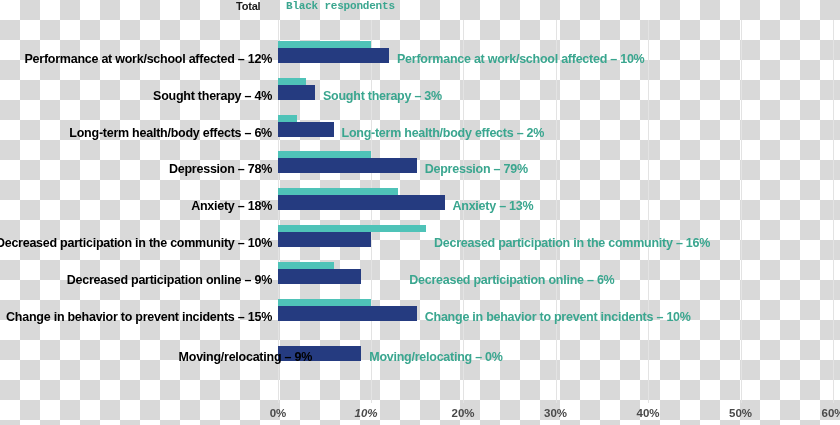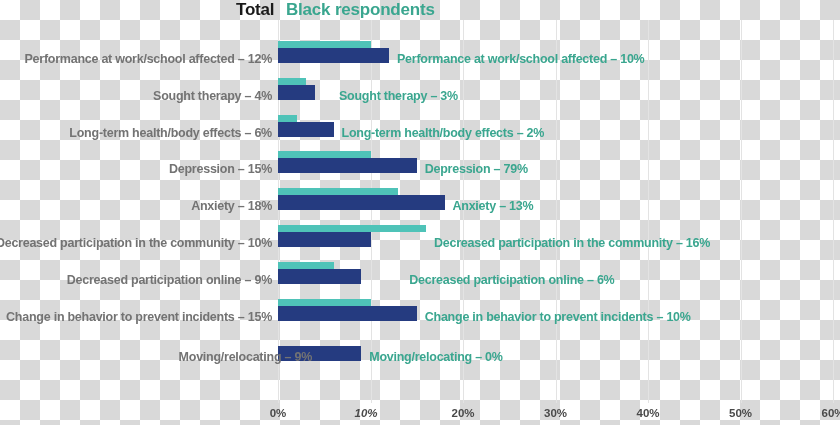--- a/index.html
+++ b/index.html
@@ -11,35 +11,35 @@
     background-image:
       linear-gradient(45deg,#d9d9d9 25%,transparent 25%,transparent 75%,#d9d9d9 75%),
       linear-gradient(45deg,#d9d9d9 25%,transparent 25%,transparent 75%,#d9d9d9 75%);
     background-size:40px 40px;
     background-position:0 0,20px 20px;
   }
   .chart{position:absolute;left:0;top:0;width:840px;height:425px;}
 
   
   .legend{position:absolute;left:0;top:0;width:840px;height:18px;}
-  .legend-item{position:absolute;font-size:17px;font-weight:bold;letter-spacing:-.2px;white-space:nowrap;}
+  .legend-item{position:absolute;font-size:11px;font-weight:bold;letter-spacing:-.2px;white-space:nowrap;}
   .legend-total{left:236px;top:0px;color:#1a1a1a;}
-  .legend-black{left:286px;top:0px;color:#3aa68f;}
+  .legend-black{left:286px;top:0px;color:#3aa68f;font-family:Liberation Mono, monospace;}
 
   
   .plot{position:absolute;left:0;top:20px;width:840px;height:385px;}
 
   .gridlines{position:absolute;left:0;top:0;width:840px;height:385px;}
   .gridline{position:absolute;top:0;width:1px;height:383px;background:#e3e3e3;}
 
   .rows{position:absolute;left:0;top:0;width:840px;height:385px;}
   .row{position:absolute;left:0;width:840px;height:37px;}
 
   .lbl{position:absolute;white-space:nowrap;font-size:12.5px;font-weight:bold;letter-spacing:-.25px;line-height:1;}
-  .lbl-left{right:568px;color:#737373;top:16px;}
+  .lbl-left{right:568px;color:#000000;top:16px;}
   .lbl-right{text-align:left;color:#3aa68f;top:16px;}
 
   .bar{position:absolute;}
   .bar-teal{background:#4fc3b8;height:7px;top:4px;}
   .bar-navy{background:#253b80;height:15px;top:11px;}
 
   
   .axis{position:absolute;left:0;top:405px;width:840px;height:20px;}
   .tick{position:absolute;top:2px;font-size:11.5px;font-weight:bold;color:#4a4a4a;transform:translateX(-50%);}
 </style>
@@ -67,32 +67,32 @@
         <div class="row" style="top: 17px;">
           <div class="bar bar-teal" style="left: 278px; width: 92.5px;"></div>
           <div class="bar bar-navy" style="left: 278px; width: 111px;"></div>
           <div class="lbl lbl-left">Performance at work/school affected – 12%</div>
           <div class="lbl lbl-right" style="left: 397px;">Performance at work/school affected – 10%</div>
         </div>
         <div class="row" style="top: 53.8px;">
           <div class="bar bar-teal" style="left: 278px; width: 27.75px;"></div>
           <div class="bar bar-navy" style="left: 278px; width: 37px;"></div>
           <div class="lbl lbl-left">Sought therapy – 4%</div>
-          <div class="lbl lbl-right" style="left: 323px; margin-left: 16px;">Sought therapy – 3%</div>
+          <div class="lbl lbl-right" style="left: 323px;">Sought therapy – 3%</div>
         </div>
         <div class="row" style="top: 90.6px;">
           <div class="bar bar-teal" style="left: 278px; width: 18.5px;"></div>
           <div class="bar bar-navy" style="left: 278px; width: 55.5px;"></div>
           <div class="lbl lbl-left">Long-term health/body effects – 6%</div>
           <div class="lbl lbl-right" style="left: 341.5px;">Long-term health/body effects – 2%</div>
         </div>
         <div class="row" style="top: 127.4px;">
           <div class="bar bar-teal" style="left: 278px; width: 92.5px;"></div>
           <div class="bar bar-navy" style="left: 278px; width: 138.75px;"></div>
-          <div class="lbl lbl-left">Depression – 15%</div>
+          <div class="lbl lbl-left">Depression – 78%</div>
           <div class="lbl lbl-right" style="left: 424.75px;">Depression – 79%</div>
         </div>
         <div class="row" style="top: 164.2px;">
           <div class="bar bar-teal" style="left: 278px; width: 120.25px;"></div>
           <div class="bar bar-navy" style="left: 278px; width: 166.5px;"></div>
           <div class="lbl lbl-left">Anxiety – 18%</div>
           <div class="lbl lbl-right" style="left: 452.5px;">Anxiety – 13%</div>
         </div>
         <div class="row" style="top: 201px;">
           <div class="bar bar-teal" style="left: 278px; width: 148px;"></div>

